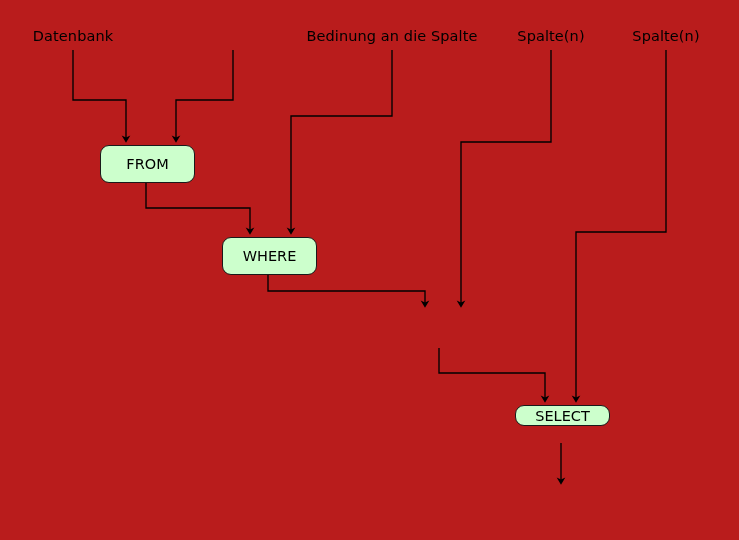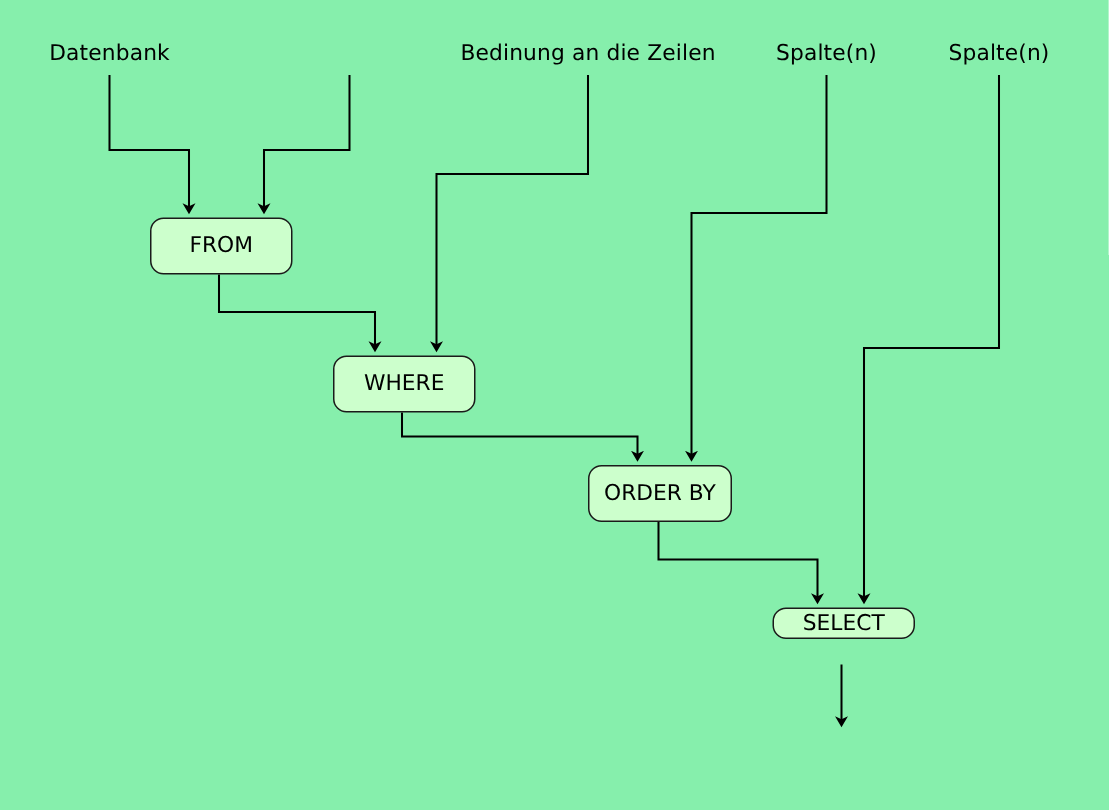--- a/index.html
+++ b/index.html
@@ -10,21 +10,21 @@
   body {
     width: 739px;
     height: 540px;
     font-family: "DejaVu Sans", sans-serif;
     overflow: hidden;
   }
   #diagram-root {
     position: relative;
     width: 739px;
     height: 540px;
-    background: #86efac;
+    background: #b91c1c;
   }
   #connector-layer {
     position: absolute;
     left: 0;
     top: 0;
     width: 739px;
     height: 540px;
   }
   .source-label {
     position: absolute;
@@ -78,27 +78,26 @@
 
       <path d="M666,50 L666,232 L576,232 L576,399" marker-end="url(#arrowhead)"></path>
 
       <path d="M561,443 L561,481" marker-end="url(#arrowhead)"></path>
     </g>
   </svg>
 
   <div class="source-label" style="left:73px; top:28px;">Datenbank</div>
 
 
-  <div class="source-label" style="left:392px; top:28px;">Bedinung an die Zeilen</div>
+  <div class="source-label" style="left:392px; top:28px;">Bedinung an die Spalte</div>
 
   <div class="source-label" style="left:551px; top:28px;">Spalte(n)</div>
 
   <div class="source-label" style="left:666px; top:28px;">Spalte(n)</div>
 
   <div class="stage-box" style="left:100px; top:145px; width:95px; height:38px;">FROM</div>
 
   <div class="stage-box" style="left:222px; top:237px; width:95px; height:38px;">WHERE</div>
 
-  <div class="stage-box" style="left:392px; top:310px; width:96px; height:38px;">ORDER BY</div>
 
   <div class="stage-box" style="left:515px; top:405px; width:95px; height:21px;">SELECT</div>
 
 </div>
 
 </body></html>

